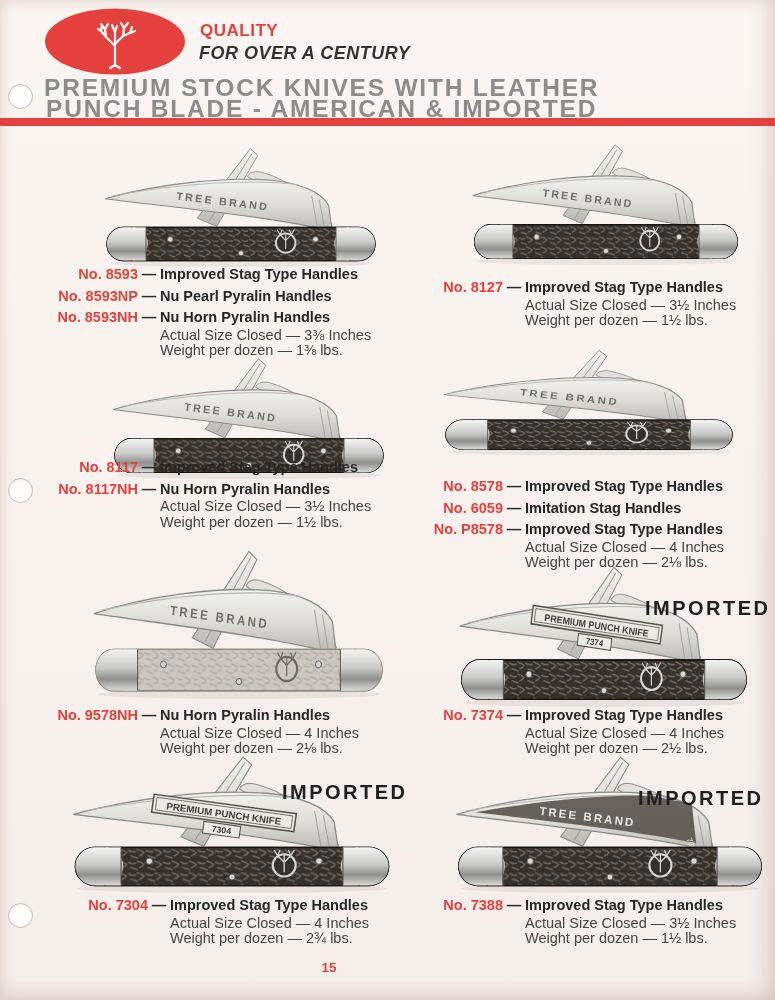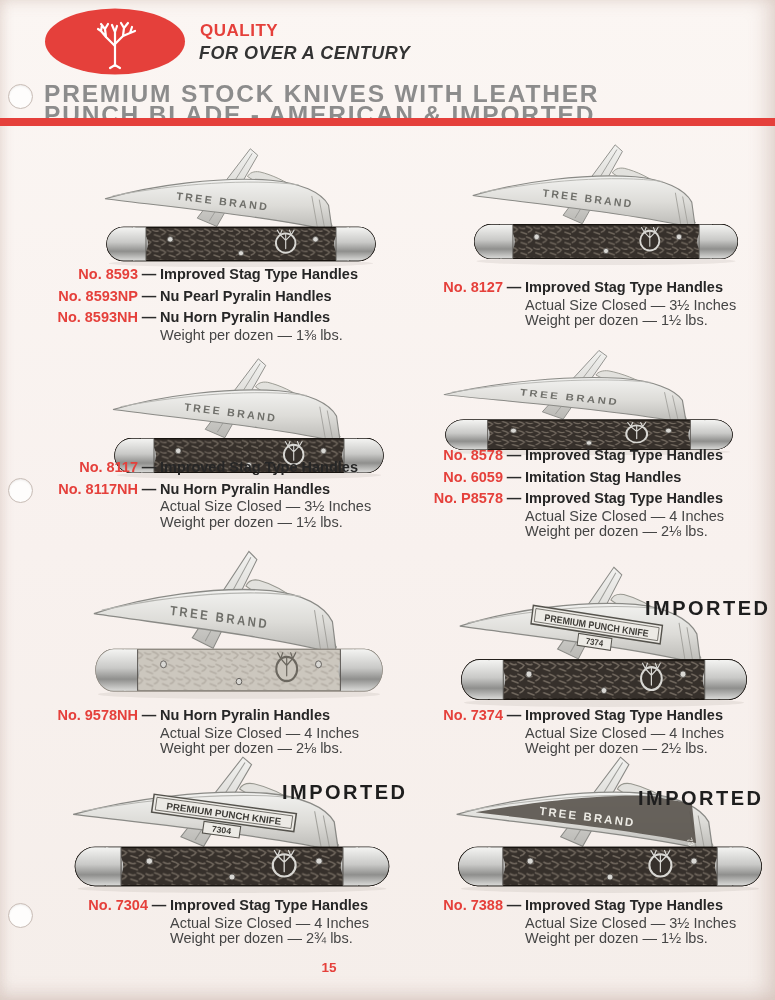--- a/index.html
+++ b/index.html
@@ -10,21 +10,21 @@
     -webkit-font-smoothing:antialiased;
   }
   .edge-shade{position:absolute;inset:0;pointer-events:none;
     box-shadow:inset -10px 0 18px rgba(150,110,95,.18), inset 0 -10px 16px rgba(150,110,95,.10), inset 4px 0 10px rgba(150,110,95,.08);}
   .hole{position:absolute;left:8px;width:23px;height:23px;border-radius:50%;
     background:#fefdfc;border:1.5px solid #c8bcb5;box-shadow:inset 0 1px 2px rgba(0,0,0,.08);}
   
   .logo{position:absolute;left:44px;top:8px;width:142px;height:67px;}
   .quality{position:absolute;left:200px;top:21px;font-size:17px;font-weight:bold;color:var(--red);letter-spacing:.5px;}
   .tagline{position:absolute;left:199px;top:43px;font-size:18px;font-weight:bold;font-style:italic;color:#333;letter-spacing:.5px;}
-  .title{position:absolute;left:44px;top:83px;color:#8c8c8c;font-weight:bold;font-size:24.5px;line-height:21px;letter-spacing:1.8px;white-space:nowrap;}
+  .title{position:absolute;left:44px;top:77px;color:#8c8c8c;font-weight:bold;font-size:24.5px;line-height:21px;letter-spacing:1.8px;white-space:nowrap;text-align:center;}
   .redbar{position:absolute;left:0;top:118px;width:775px;height:8px;background:var(--red);}
   
   .knife{position:absolute;}
   .knife svg{width:100%;height:100%;display:block;}
   .imported{position:absolute;font-size:20px;font-weight:bold;letter-spacing:2.5px;color:#1e1e1e;white-space:nowrap;}
   
   .spec{position:absolute;font-size:14.5px;color:#2b2b2b;}
   .srow{display:flex;margin-bottom:6px;line-height:15.5px;}
   .num{width:var(--numw);text-align:right;font-weight:bold;color:var(--red);white-space:nowrap;flex:0 0 auto;}
   .dash{width:22px;text-align:center;font-weight:bold;color:#2b2b2b;flex:0 0 auto;}
@@ -428,20 +428,21 @@
     <span class="num">No. 8593NP</span>
     <span class="dash">—</span>
     <span class="desc">Nu Pearl Pyralin Handles</span>
   </div>
   <div class="srow">
     <span class="num">No. 8593NH</span>
     <span class="dash">—</span>
     <span class="desc">Nu Horn Pyralin Handles</span>
   </div>
   <div class="details">
+    <div>Actual Size Closed — 3⅜ Inches</div>
     <div>Weight per dozen — 1⅜ lbs.</div>
   </div>
 </div>
 
 <div class="spec" style="left:418px;top:280px;--numw:85px">
   <div class="srow">
     <span class="num">No. 8127</span>
     <span class="dash">—</span>
     <span class="desc">Improved Stag Type Handles</span>
   </div>
@@ -461,21 +462,21 @@
     <span class="num">No. 8117NH</span>
     <span class="dash">—</span>
     <span class="desc">Nu Horn Pyralin Handles</span>
   </div>
   <div class="details">
     <div>Actual Size Closed — 3½ Inches</div>
     <div>Weight per dozen — 1½ lbs.</div>
   </div>
 </div>
 
-<div class="spec" style="left:418px;top:448px;--numw:85px">
+<div class="spec" style="left:418px;top:479px;--numw:85px">
   <div class="srow">
     <span class="num">No. 8578</span>
     <span class="dash">—</span>
     <span class="desc">Improved Stag Type Handles</span>
   </div>
   <div class="srow">
     <span class="num">No. 6059</span>
     <span class="dash">—</span>
     <span class="desc">Imitation Stag Handles</span>
   </div>

